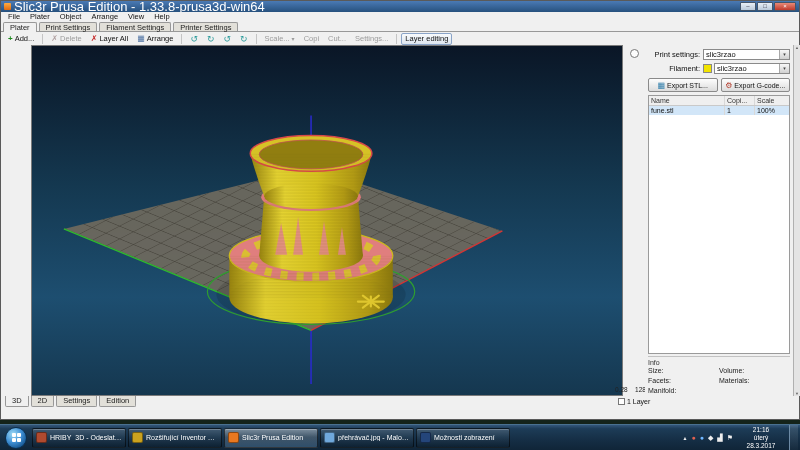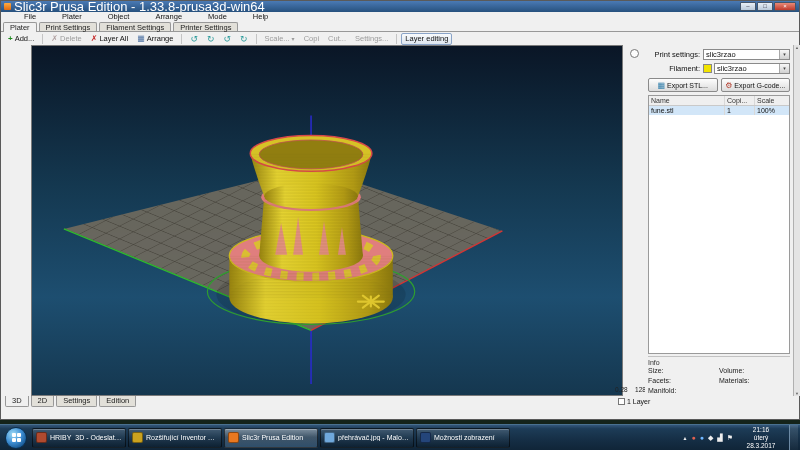--- a/index.html
+++ b/index.html
@@ -9,21 +9,21 @@
   
   .window { position:absolute; left:0; top:0; width:800px; height:420px; background:#f0f0f0; border:1px solid #5a5a5a; }
 
   .titlebar { position:absolute; top:0; left:0; right:0; height:11px; background:linear-gradient(#4a7ab5,#27517e); display:flex; align-items:center; padding:0 3px; }
   .title-icon { width:7px; height:7px; background:linear-gradient(#ffab40,#e06a10); border-radius:1px; margin-right:3px; flex:none; }
   .title-text { color:#fff; font-size:13px; flex:1; white-space:nowrap; overflow:hidden;text-decoration:underline; }
   .wbtn { width:16px; height:9px; margin-left:1px; background:linear-gradient(#e8eff6,#b9c9da); border:1px solid #44566b; border-radius:1px; font-size:6px; line-height:7px; text-align:center; color:#223; }
   .wbtn.close { width:22px; background:linear-gradient(#e98a77,#c0392b); color:#fff; }
 
   .menubar { position:absolute; top:11px; left:0; right:0; height:9px; display:flex; align-items:center; padding-left:2px; background:#f0f0f0; }
-  .menu-item { font-size:7.5px; line-height:9px; padding:0 5px; color:#111;margin-left:16px; }
+  .menu-item { font-size:7.5px; line-height:9px; padding:0 5px; color:#111; }
 
   .tabbar { position:absolute; top:20px; left:0; right:0; height:11px; display:flex; align-items:flex-end; padding-left:2px; border-bottom:1px solid #989898; background:#f0f0f0; }
   .tab { font-size:7.5px; height:9px; line-height:9px; padding:0 6px; margin-right:2px; background:#e2e0d9; border:1px solid #989898; border-bottom:none; border-radius:2px 2px 0 0; color:#222; }
   .tab.active { background:#f0f0f0; height:10px; line-height:10px; margin-bottom:-1px; }
 
   .toolbar { position:absolute; top:31px; left:0; right:0; height:13px; display:flex; align-items:center; padding:0 3px; gap:1px; background:#f0f0f0; }
   .tbtn { display:flex; align-items:center; gap:2px; font-size:7.5px; padding:0 3px; height:12px; border:1px solid transparent; color:#111; background:transparent; font-family:inherit; }
   .tbtn.disabled { color:#9c9c9c; }
   .tbtn.toggle { border:1px solid #8aa4c8; background:linear-gradient(#f8fafc,#dde6f0); border-radius:2px; }
   .ticon { font-size:8px; line-height:8px; }
@@ -104,21 +104,21 @@
       <span class="wbtn">–</span>
       <span class="wbtn">□</span>
       <span class="wbtn close">×</span>
     </div>
 
     <div class="menubar">
       <span class="menu-item">File</span>
       <span class="menu-item">Plater</span>
       <span class="menu-item">Object</span>
       <span class="menu-item">Arrange</span>
-      <span class="menu-item">Mode</span>
+      <span class="menu-item">View</span>
       <span class="menu-item">Help</span>
     </div>
 
     <div class="tabbar">
       <span class="tab active">Plater</span>
       <span class="tab">Print Settings</span>
       <span class="tab">Filament Settings</span>
       <span class="tab">Printer Settings</span>
     </div>
 

